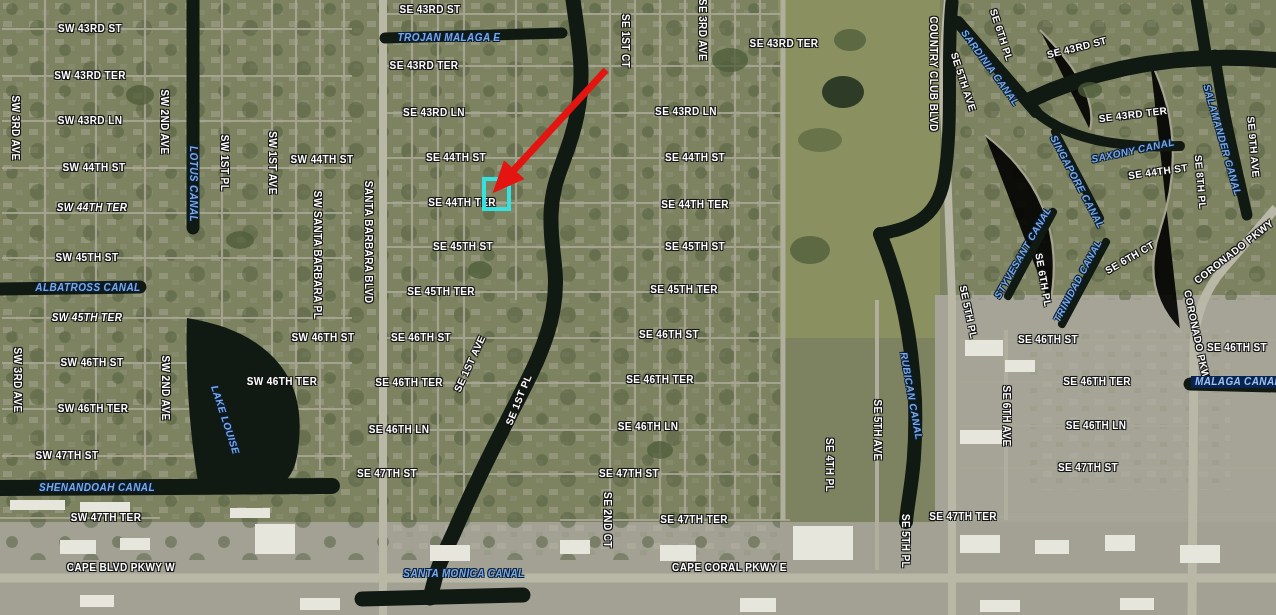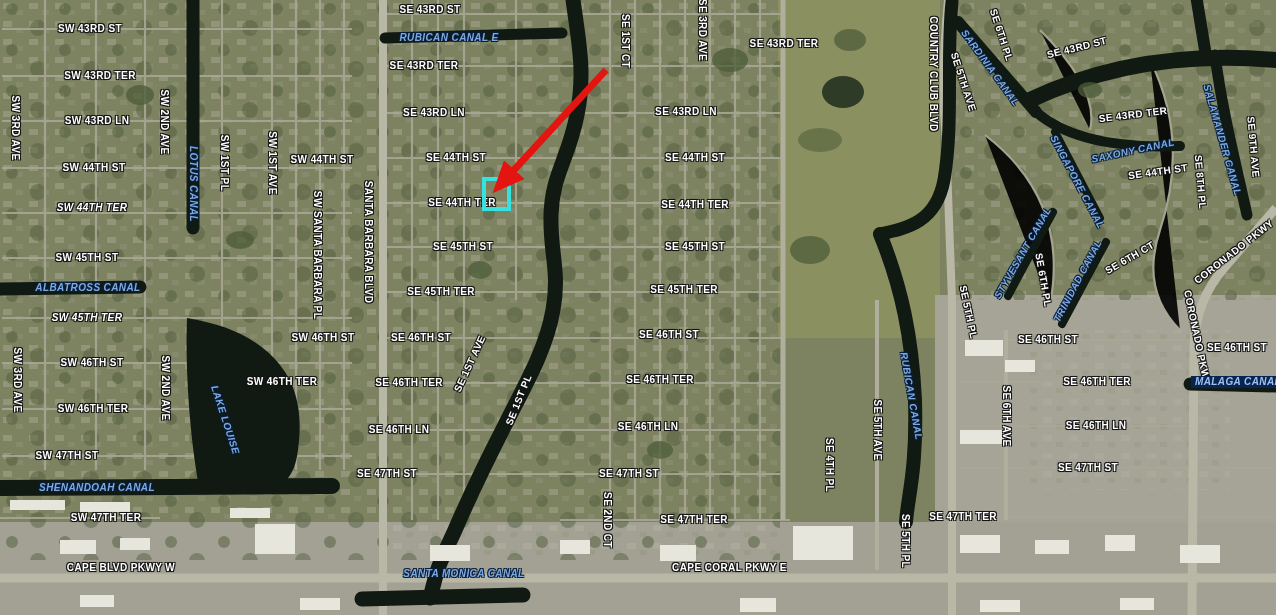--- a/index.html
+++ b/index.html
@@ -121,22 +121,22 @@
       <ellipse cx="480" cy="270" rx="12" ry="9"></ellipse>
         <ellipse cx="240" cy="240" rx="14" ry="9"></ellipse>
       <ellipse cx="660" cy="450" rx="13" ry="9"></ellipse>
         <ellipse cx="1090" cy="90" rx="12" ry="8"></ellipse>
       <ellipse cx="820" cy="140" rx="22" ry="12" fill="#5d6a43"></ellipse>
     </g>
   </svg>
 
   <div id="labels">
       <span class="lbl street" style="left: 90px; top: 29px; --r: 0deg;">SW 43RD ST</span>
-      <span class="lbl street" style="left: 90px; top: 76px; margin-left: 10px; --r: 0deg;">SW 43RD TER</span>
-      <span class="lbl street" style="left: 97px; top: 121px; --r: 0deg;">SW 43RD LN</span>
+      <span class="lbl street" style="left: 90px; top: 76px; --r: 0deg;">SW 43RD TER</span>
+      <span class="lbl street" style="left: 90px; top: 121px; --r: 0deg;">SW 43RD LN</span>
       <span class="lbl street" style="left: 94px; top: 168px; --r: 0deg;">SW 44TH ST</span>
       <span class="lbl street" style="left: 92px; top: 208px; font-style: italic; --r: 0deg;">SW 44TH TER</span>
       <span class="lbl street" style="left: 87px; top: 258px; --r: 0deg;">SW 45TH ST</span>
       <span class="lbl street" style="left: 87px; top: 318px; font-style: italic; --r: 0deg;">SW 45TH TER</span>
       <span class="lbl street" style="left: 92px; top: 363px; --r: 0deg;">SW 46TH ST</span>
       <span class="lbl street" style="left: 93px; top: 409px; --r: 0deg;">SW 46TH TER</span>
       <span class="lbl street" style="left: 67px; top: 456px; --r: 0deg;">SW 47TH ST</span>
       <span class="lbl street" style="left: 106px; top: 518px; --r: 0deg;">SW 47TH TER</span>
       <span class="lbl street" style="left: 121px; top: 568px; --r: 0deg;">CAPE BLVD PKWY W</span>
       <span class="lbl street" style="left: 15px; top: 128px; --r: 90deg;">SW 3RD AVE</span>
@@ -194,21 +194,21 @@
       <span class="lbl street" style="left: 1158px; top: 172px; --r: -8deg;">SE 44TH ST</span>
       <span class="lbl street" style="left: 1200px; top: 182px; --r: 85deg;">SE 8TH PL</span>
       <span class="lbl street" style="left: 1253px; top: 147px; --r: 85deg;">SE 9TH AVE</span>
       <span class="lbl street" style="left: 1234px; top: 252px; --r: -38deg;">CORONADO PKWY</span>
       <span class="lbl street" style="left: 1197px; top: 338px; --r: 78deg;">CORONADO PKWY</span>
       <span class="lbl street" style="left: 1048px; top: 340px; --r: 0deg;">SE 46TH ST</span>
       <span class="lbl street" style="left: 1097px; top: 382px; --r: 0deg;">SE 46TH TER</span>
       <span class="lbl street" style="left: 1096px; top: 426px; --r: 0deg;">SE 46TH LN</span>
       <span class="lbl street" style="left: 1088px; top: 468px; --r: 0deg;">SE 47TH ST</span>
       <span class="lbl street" style="left: 1237px; top: 348px; --r: 0deg;">SE 46TH ST</span>
-      <span class="lbl canal" style="left: 449px; top: 38px; --r: 0deg;">RUBICAN CANAL E</span>
+      <span class="lbl canal" style="left: 449px; top: 38px; --r: 0deg;">TROJAN MALAGA E</span>
       <span class="lbl canal" style="left: 193px; top: 184px; --r: 90deg;">LOTUS CANAL</span>
       <span class="lbl canal" style="left: 88px; top: 288px; --r: 0deg;">ALBATROSS CANAL</span>
       <span class="lbl canal" style="left: 225px; top: 420px; --r: 72deg;">LAKE LOUISE</span>
       <span class="lbl canal" style="left: 97px; top: 488px; text-align: right; --r: 0deg;">SHENANDOAH CANAL</span>
       <span class="lbl canal" style="left: 464px; top: 574px; --r: 0deg;">SANTA MONICA CANAL</span>
       <span class="lbl canal" style="left: 990px; top: 68px; --r: 54deg;">SARDINIA CANAL</span>
       <span class="lbl canal" style="left: 1133px; top: 151px; --r: -12deg;">SAXONY CANAL</span>
       <span class="lbl canal" style="left: 1077px; top: 182px; --r: 62deg;">SINGAPORE CANAL</span>
       <span class="lbl canal" style="left: 1222px; top: 140px; --r: 74deg;">SALAMANDER CANAL</span>
       <span class="lbl canal" style="left: 1023px; top: 253px; --r: -60deg;">STYVESANT CANAL</span>

